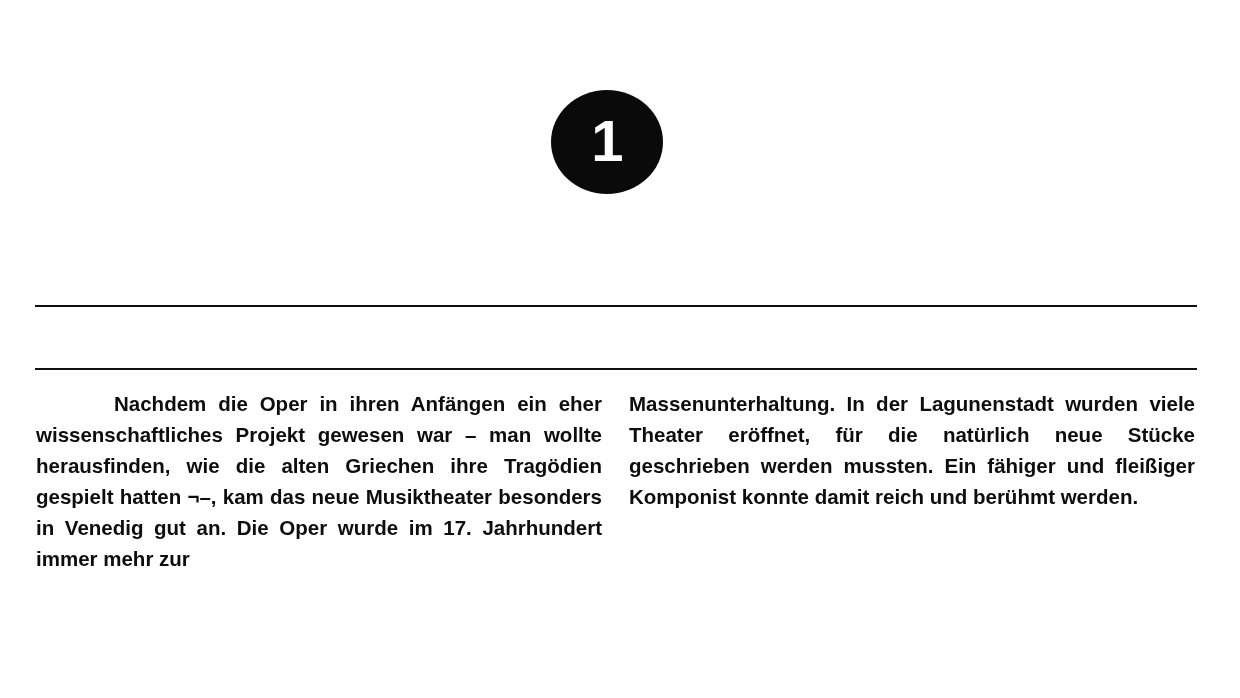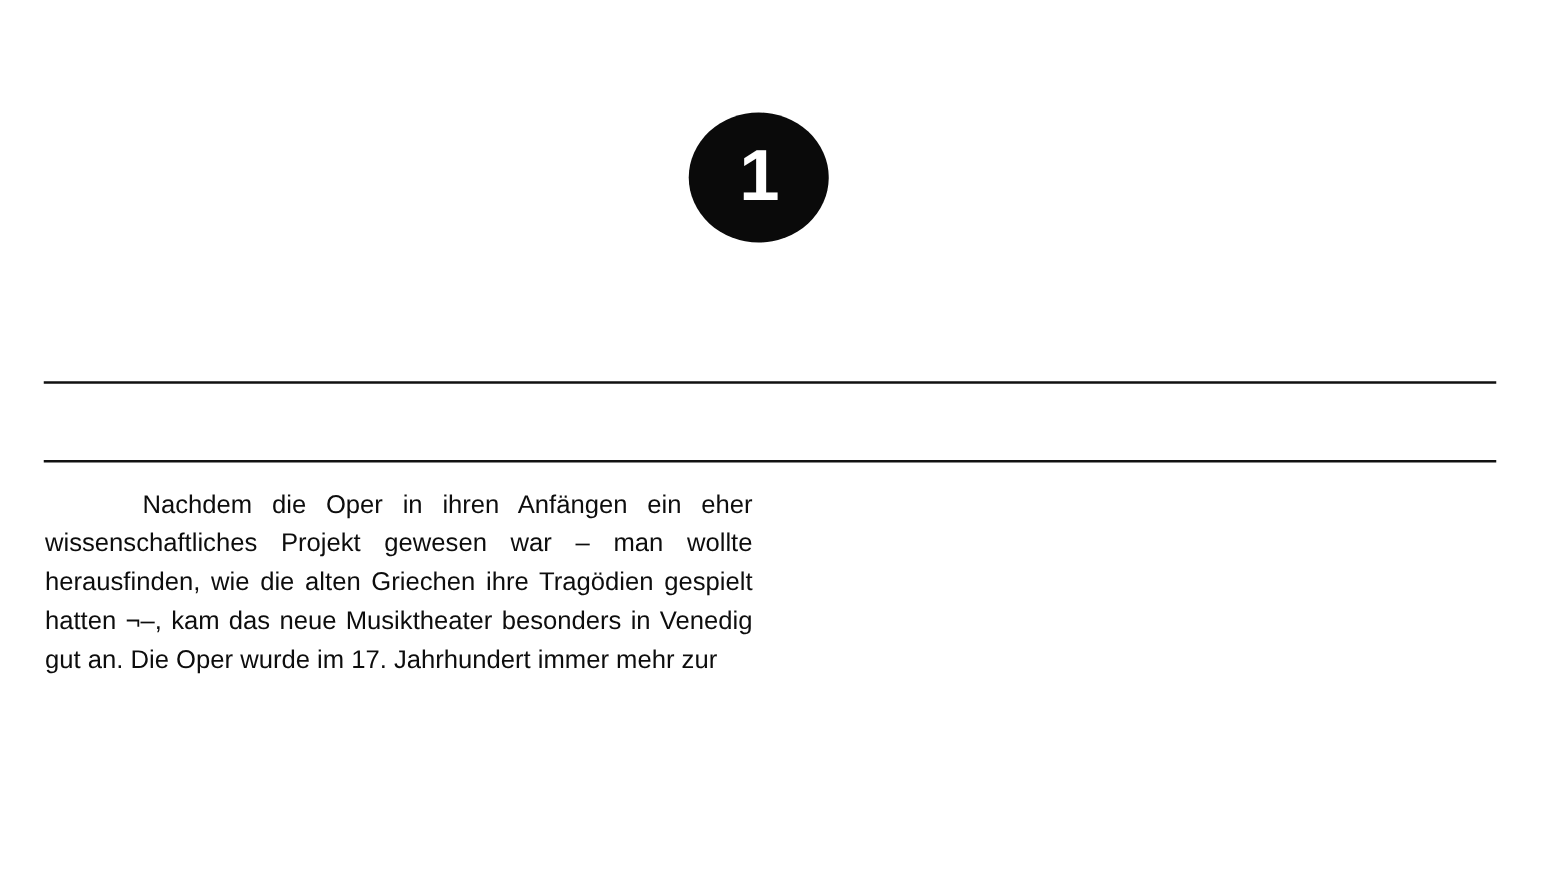--- a/index.html
+++ b/index.html
@@ -90,20 +90,21 @@
     width: 566px;
     font-family: "Liberation Sans", sans-serif;
     font-size: 20.5px;
     line-height: 31px;
     text-align: justify;
     color: #0d0d0d;
     hyphens: manual;
   }
   .col p {
     margin: 0;
+    font-weight: bold;
   }
   .col-left p {
     text-indent: 78px;
   }
 </style>
 </head>
 <body>
 
 <div class="page">
 
@@ -113,15 +114,18 @@
 
   <div class="rule rule-top"></div>
 
 
   <div class="rule rule-bottom"></div>
 
   <div class="columns">
     <div class="col col-left">
       <p>Nachdem die Oper in ihren Anfängen ein eher wissenschaftliches Projekt gewesen war – man wollte herausfinden, wie die alten Griechen ihre Tragödien gespielt hatten ¬–, kam das neue Musiktheater besonders in Venedig gut an. Die Oper wurde im 17. Jahrhundert immer mehr zur</p>
     </div>
+    <div class="col col-right">
+      <p>Massenunterhaltung. In der Lagunenstadt wurden viele Theater eröffnet, für die natürlich neue Stücke geschrieben werden mussten. Ein fähiger und fleißiger Komponist konnte damit reich und berühmt werden.</p>
+    </div>
   </div>
 
 </div>
 
 </body></html>

